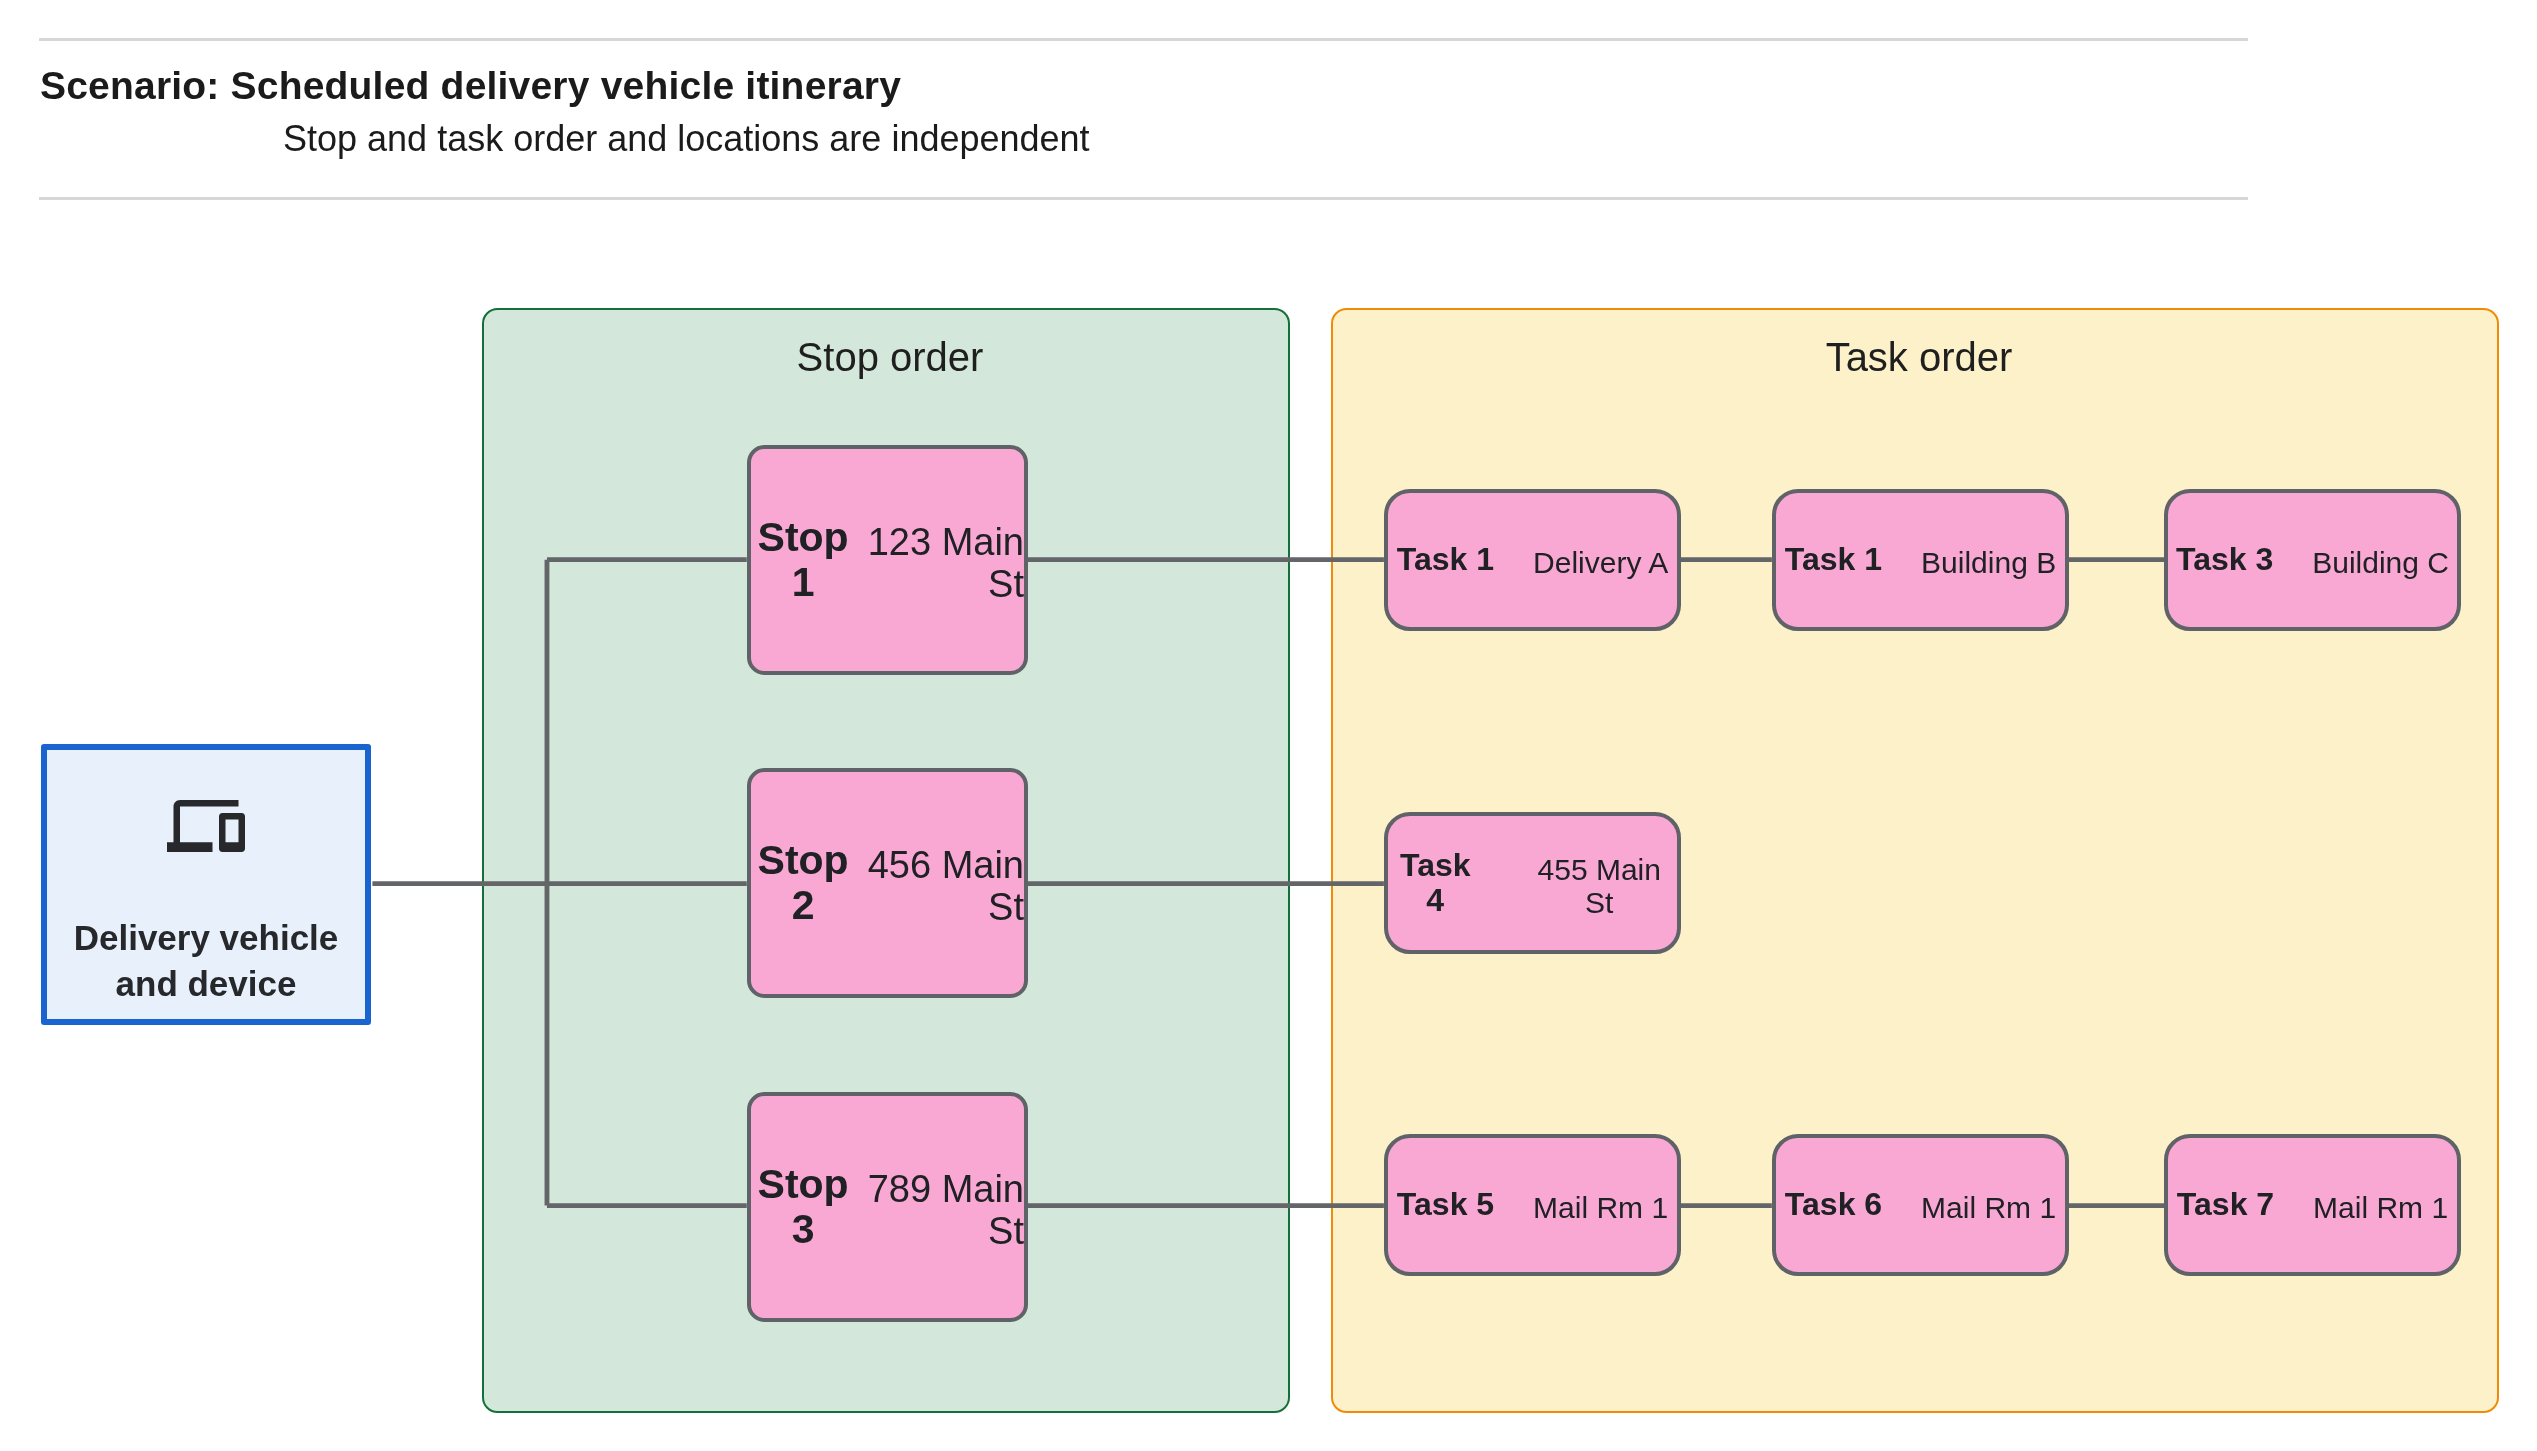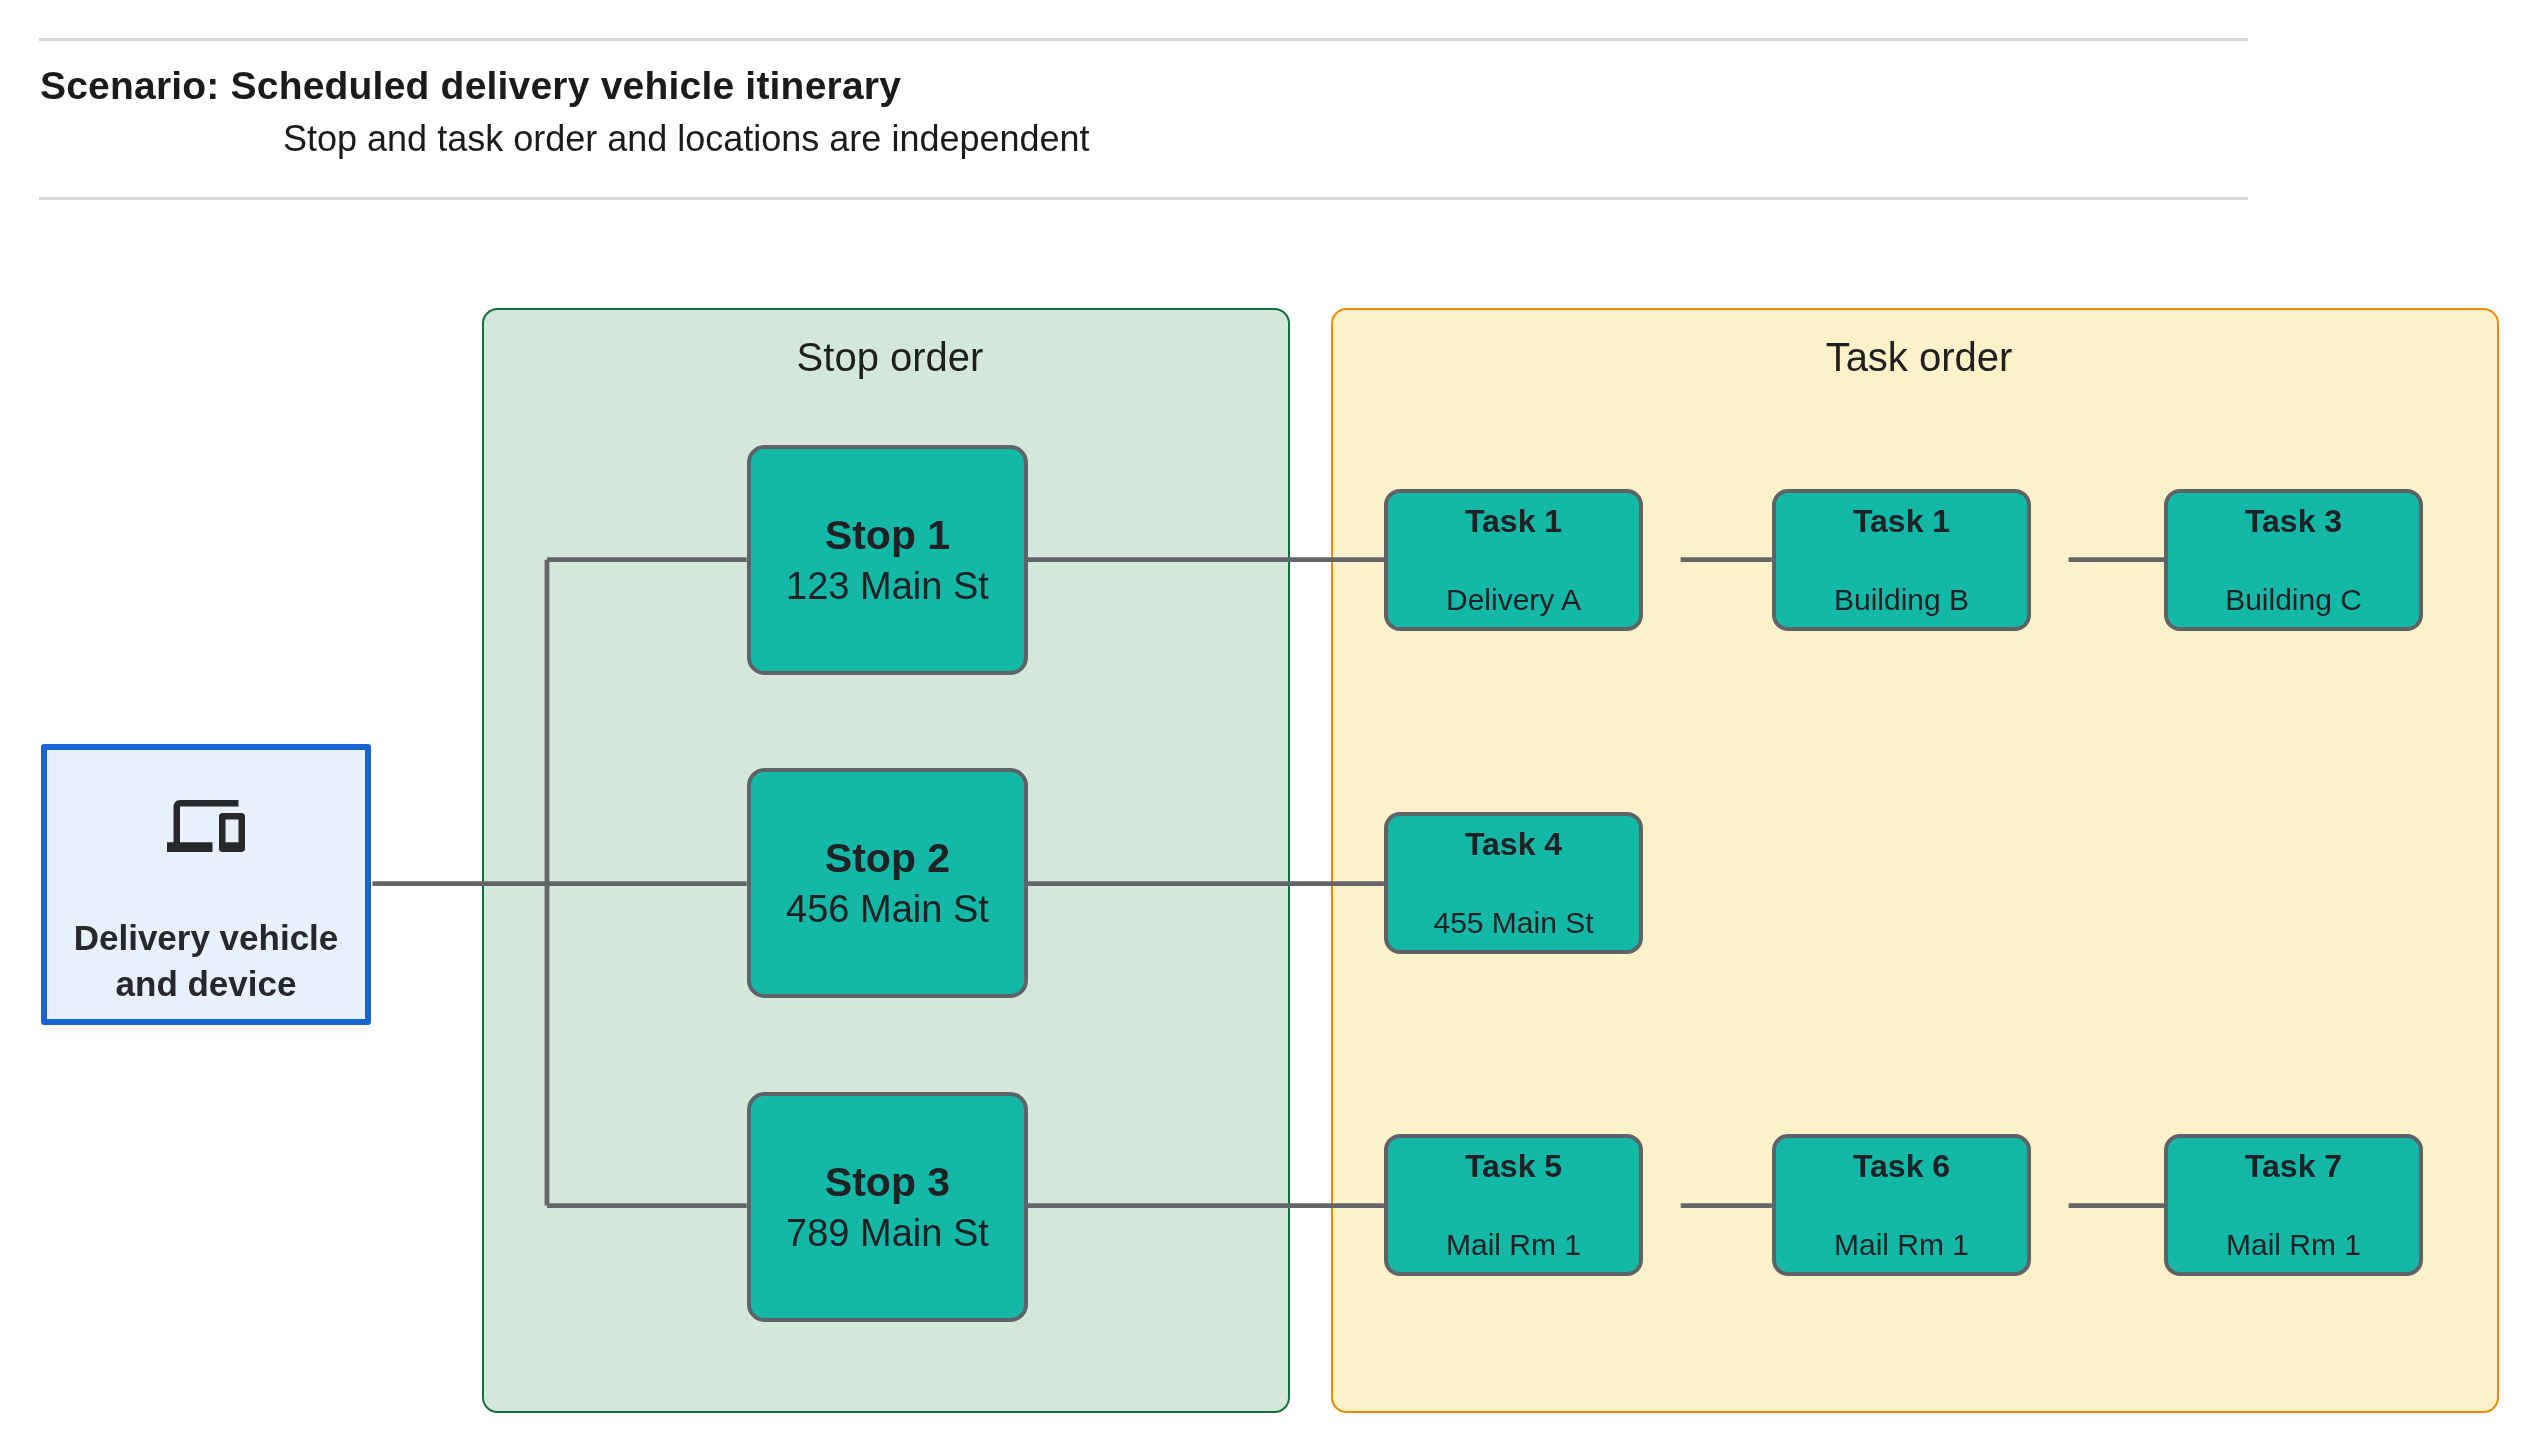--- a/index.html
+++ b/index.html
@@ -52,32 +52,32 @@
   
   .wires {
     position: absolute; left: 0; top: 0; z-index: 1;
     pointer-events: none;
   }
   .wires path { stroke: #636569; stroke-width: 5px; fill: none; }
 
   
   .node {
     position: absolute; z-index: 2; box-sizing: border-box;
-    background: #14b8a6; border: 4.8px solid #5f6368;
-    display: flex; flex-direction: column;
+    background: #f9a8d4; border: 4.8px solid #5f6368;
+    display: flex; 
     align-items: center; justify-content: center;
     text-align: center;
   }
   .stop-node {
     left: 747px; width: 281px; height: 230px; border-radius: 17.5px;
   }
   .stop-node .node-title { font-size: 41px; font-weight: bold; }
   .stop-node .node-sub   { font-size: 38px; margin-top: 7.8px; text-align: right; }
   .task-node {
-    width: 259px; height: 142px; border-radius: 16px; gap: 39px;
+    width: 297px; height: 142px; border-radius: 26px; gap: 39px;
   }
   .task-node .node-title { font-size: 32px; font-weight: bold; }
   .task-node .node-sub   { font-size: 30px; margin-top: 5.8px; }
   .node-title, .node-sub { line-height: 1.1; color: #202124; }
 
   
   .vehicle {
     position: absolute; left: 41px; top: 744px;
     width: 330px; height: 281px; box-sizing: border-box;
     background: #e8f0fc; border: 6.8px solid #1a64cf; border-radius: 3px;

